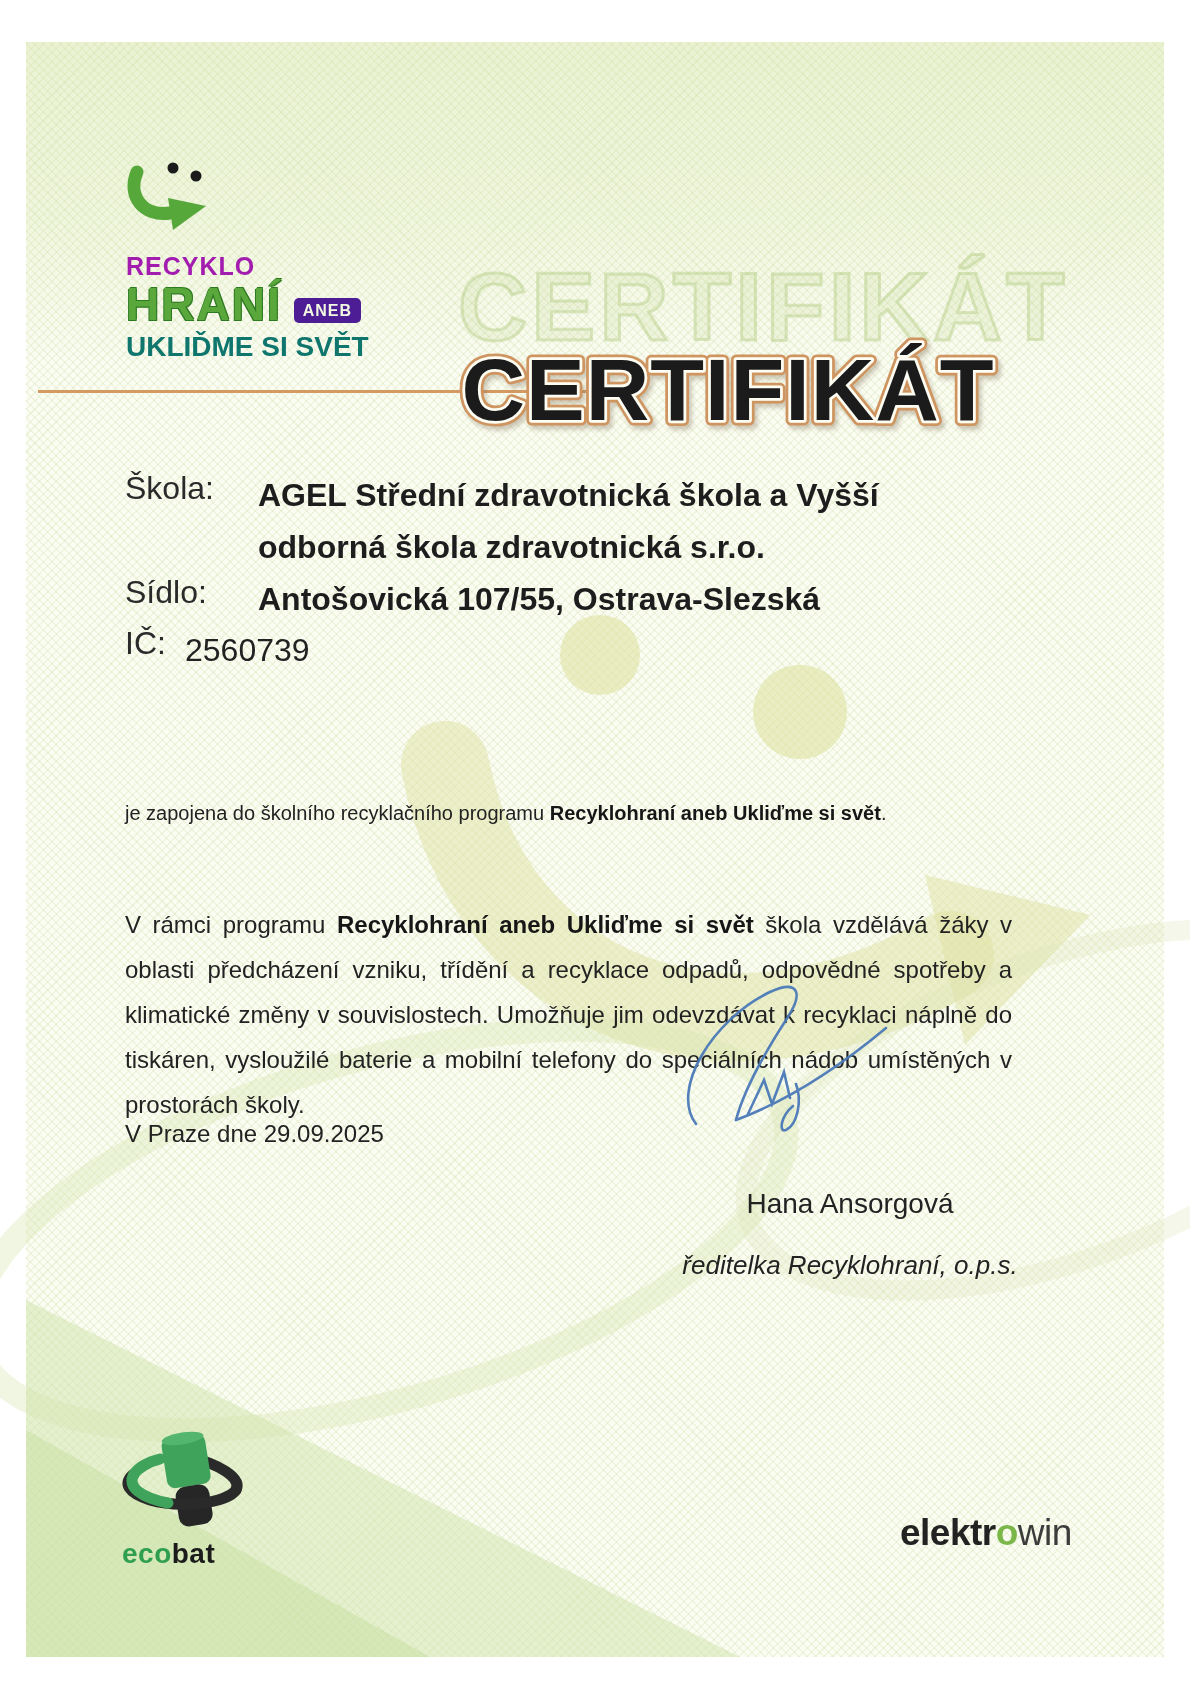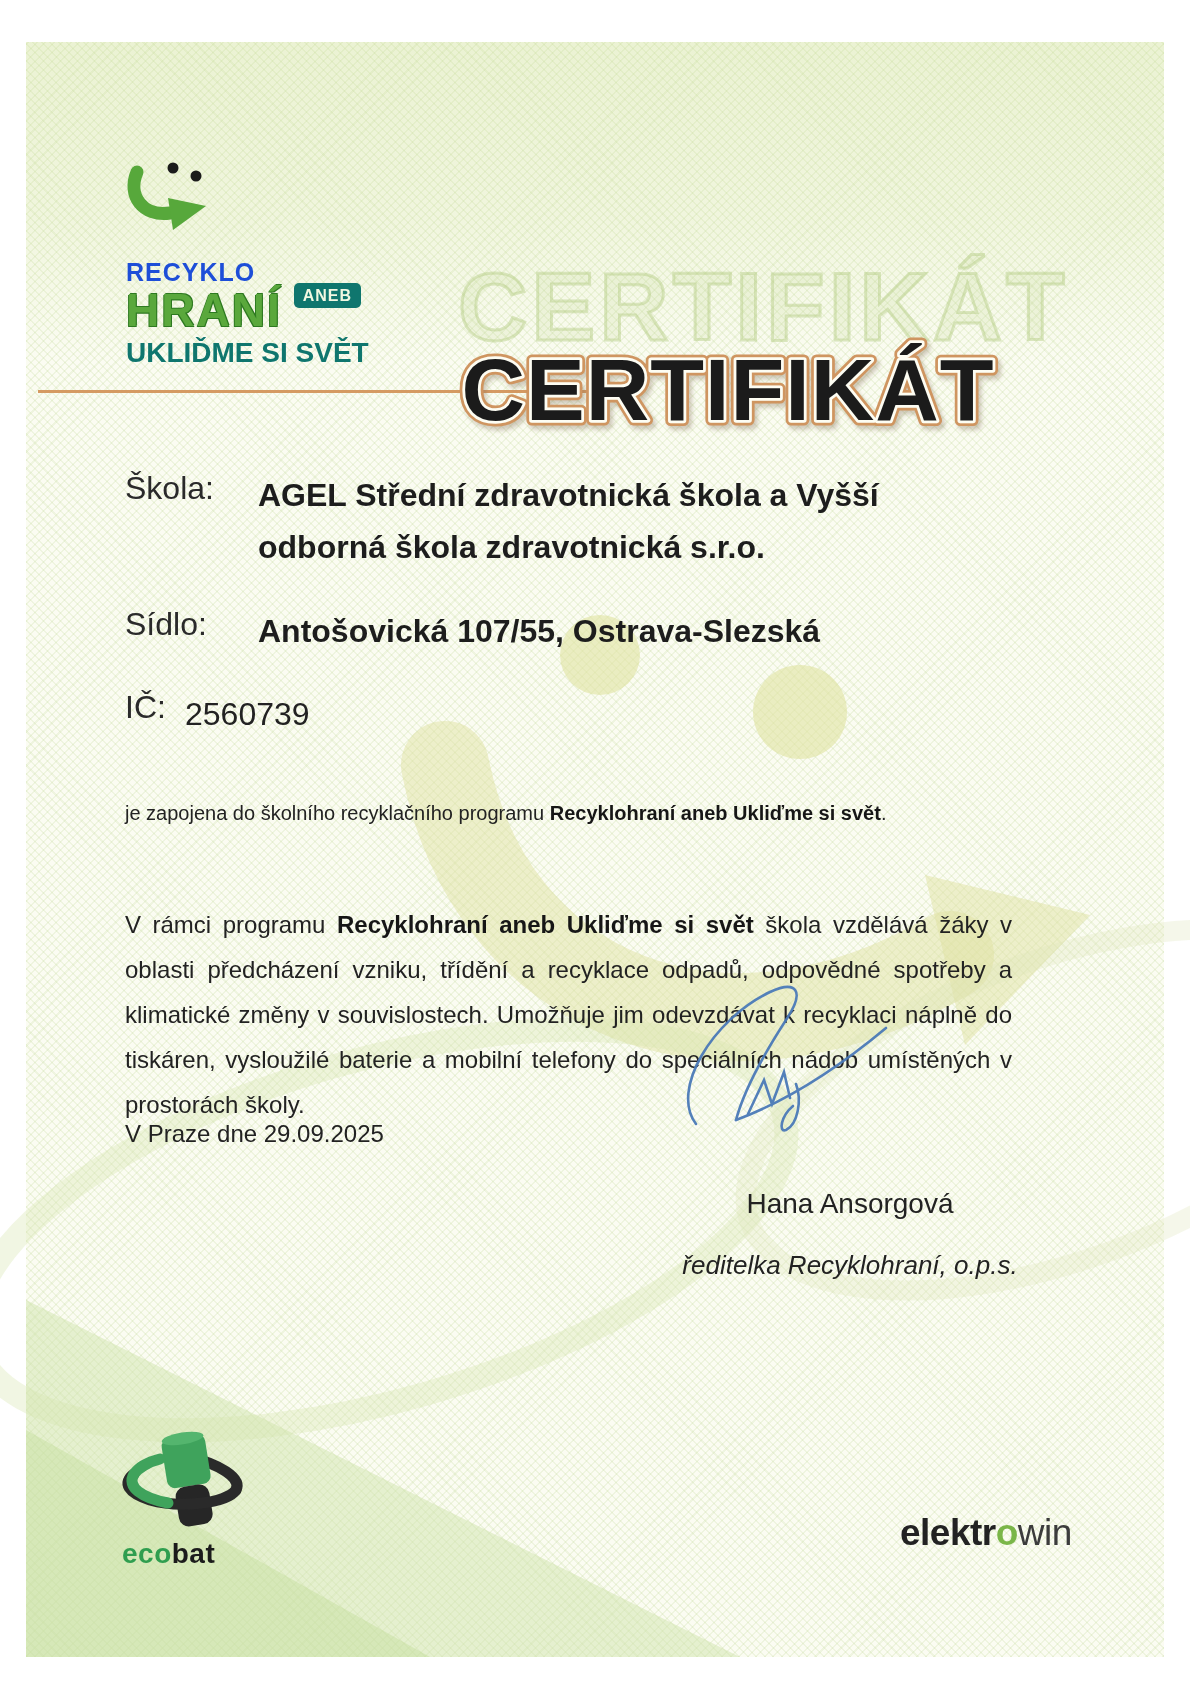--- a/index.html
+++ b/index.html
@@ -41,30 +41,30 @@
     font-weight: 800;
     letter-spacing: 4px;
     color: rgba(190,212,140,0.18);
     -webkit-text-stroke: 3px rgba(180,205,130,0.45);
     white-space: nowrap;
     z-index: 1;
   }
 
   
   .logo { position: absolute; left: 126px; top: 158px; }
-  .logo-line1 { font-size: 25px; font-weight: 800; letter-spacing: 1px; color: #1d4ed8; margin-top: 14px; }
-  .logo-line2-row { display: flex; align-items: flex-start; margin-top: -4px; }
+  .logo-line1 { font-size: 25px; font-weight: 800; letter-spacing: 1px; color: #a21caf; margin-top: 8px; }
+  .logo-line2-row { display: flex; align-items: flex-end; margin-top: -4px; }
   .logo-line2 {
     font-size: 46px; font-weight: 800; letter-spacing: 2px;
     color: #5aa83c;
     text-shadow: 0 0 1px #2f7a22, 1px 1px 0 #2f7a22, -1px 1px 0 #2f7a22, 1px -1px 0 #2f7a22;
   }
   .logo-badge {
     display: inline-block;
-    background: #0f766e;
+    background: #4c1d95;
     color: #f1f8e2;
     font-size: 16px; font-weight: 800; letter-spacing: 1px;
     padding: 4px 9px 3px 9px;
     border-radius: 5px;
     margin-left: 12px;
     margin-bottom: 8px;
   }
   .logo-line3 { font-size: 28px; font-weight: 800; letter-spacing: 0px; color: #0f766e; margin-top: 0px; }
 
   
@@ -73,21 +73,21 @@
     left: 38px; top: 390px;
     width: 600px; height: 3px;
     background: #d59a62;
     z-index: 1;
   }
   .title-svg { position: absolute; left: 408px; top: 326px; z-index: 2; }
 
   
   .fields { position: absolute; left: 125px; top: 470px; width: 900px; color: #222; }
   .field-row { display: flex; font-size: 32px; }
-  .field-row + .field-row { margin-top: 32px; }
+  .field-row + .field-row { }
   .field-label { width: 133px; flex: 0 0 133px; color: #2a2a2a; }
   .field-label-ic { width: 60px; flex: 0 0 60px; color: #2a2a2a; }
   .field-value { font-weight: 700; color: #1d1d1d; width: 750px; line-height: 1.62; }
   .field-value-plain { font-weight: 400; color: #222; }
 
   
   .para1 { position: absolute; left: 125px; top: 798px; width: 910px; font-size: 20px; color: #222; line-height: 1.5; }
   .para1 b, .para2 b { color: #161616; }
   .para2 {
     position: absolute; left: 125px; top: 903px; width: 887px;

